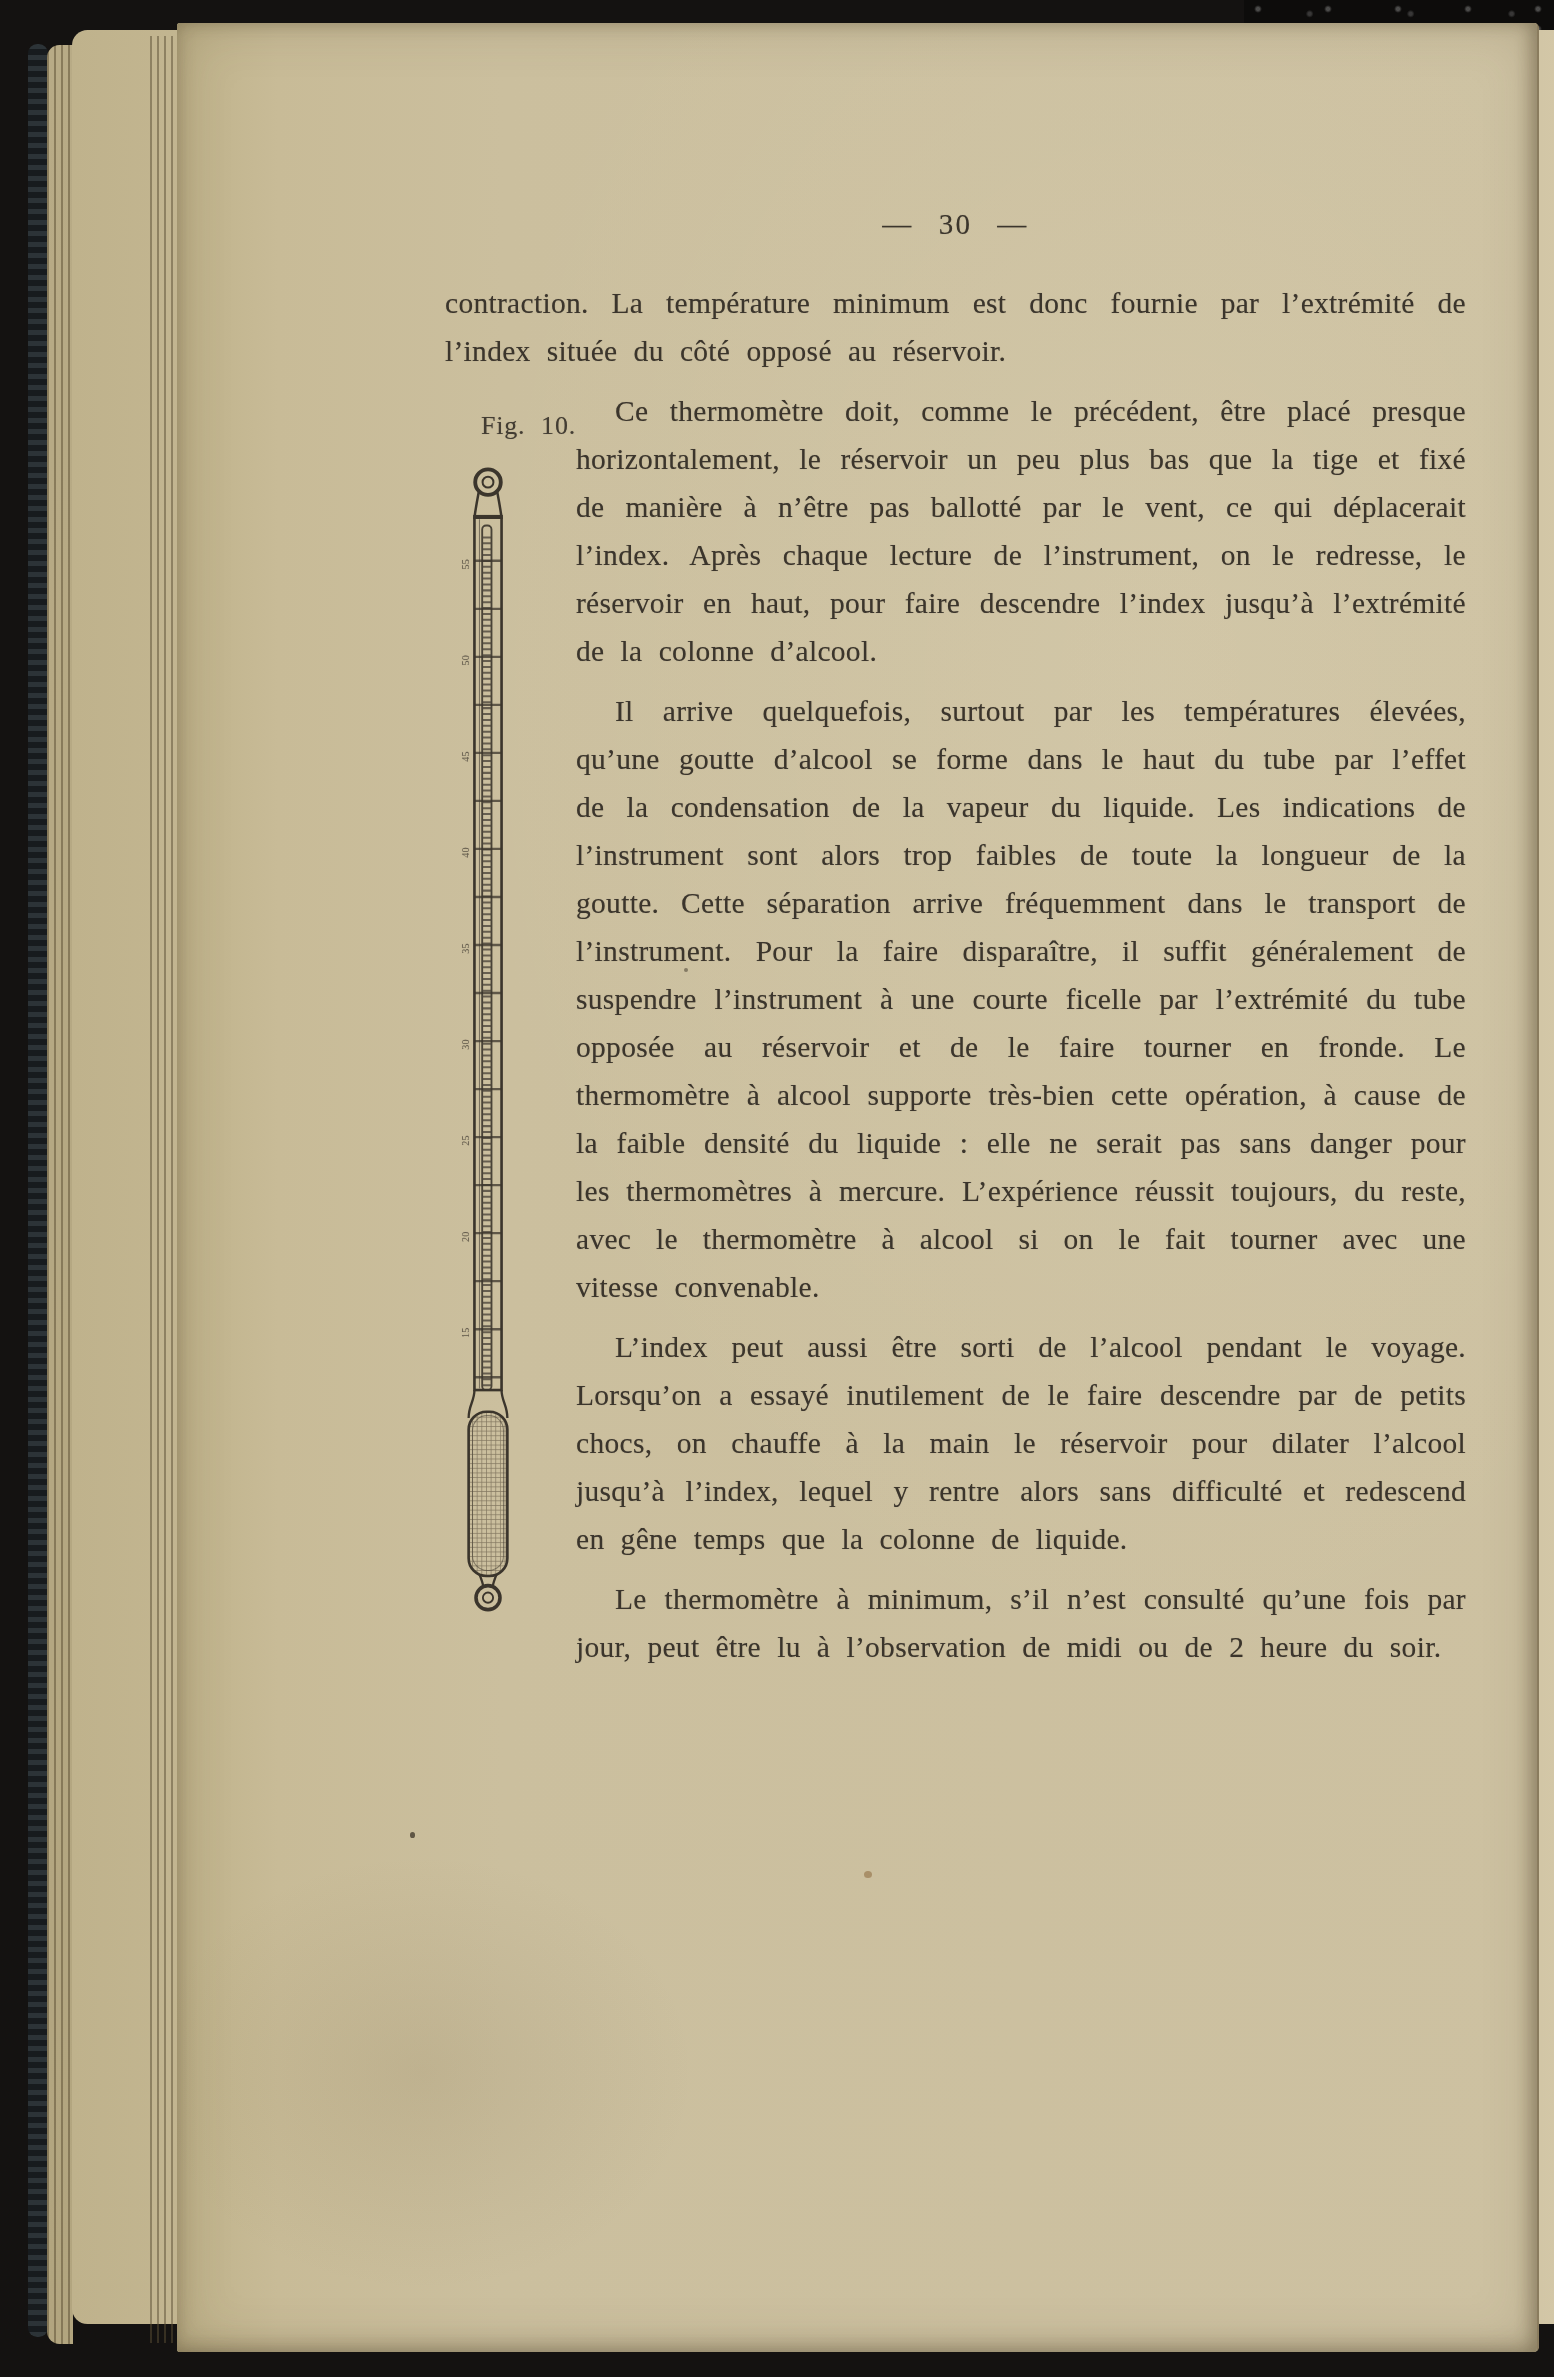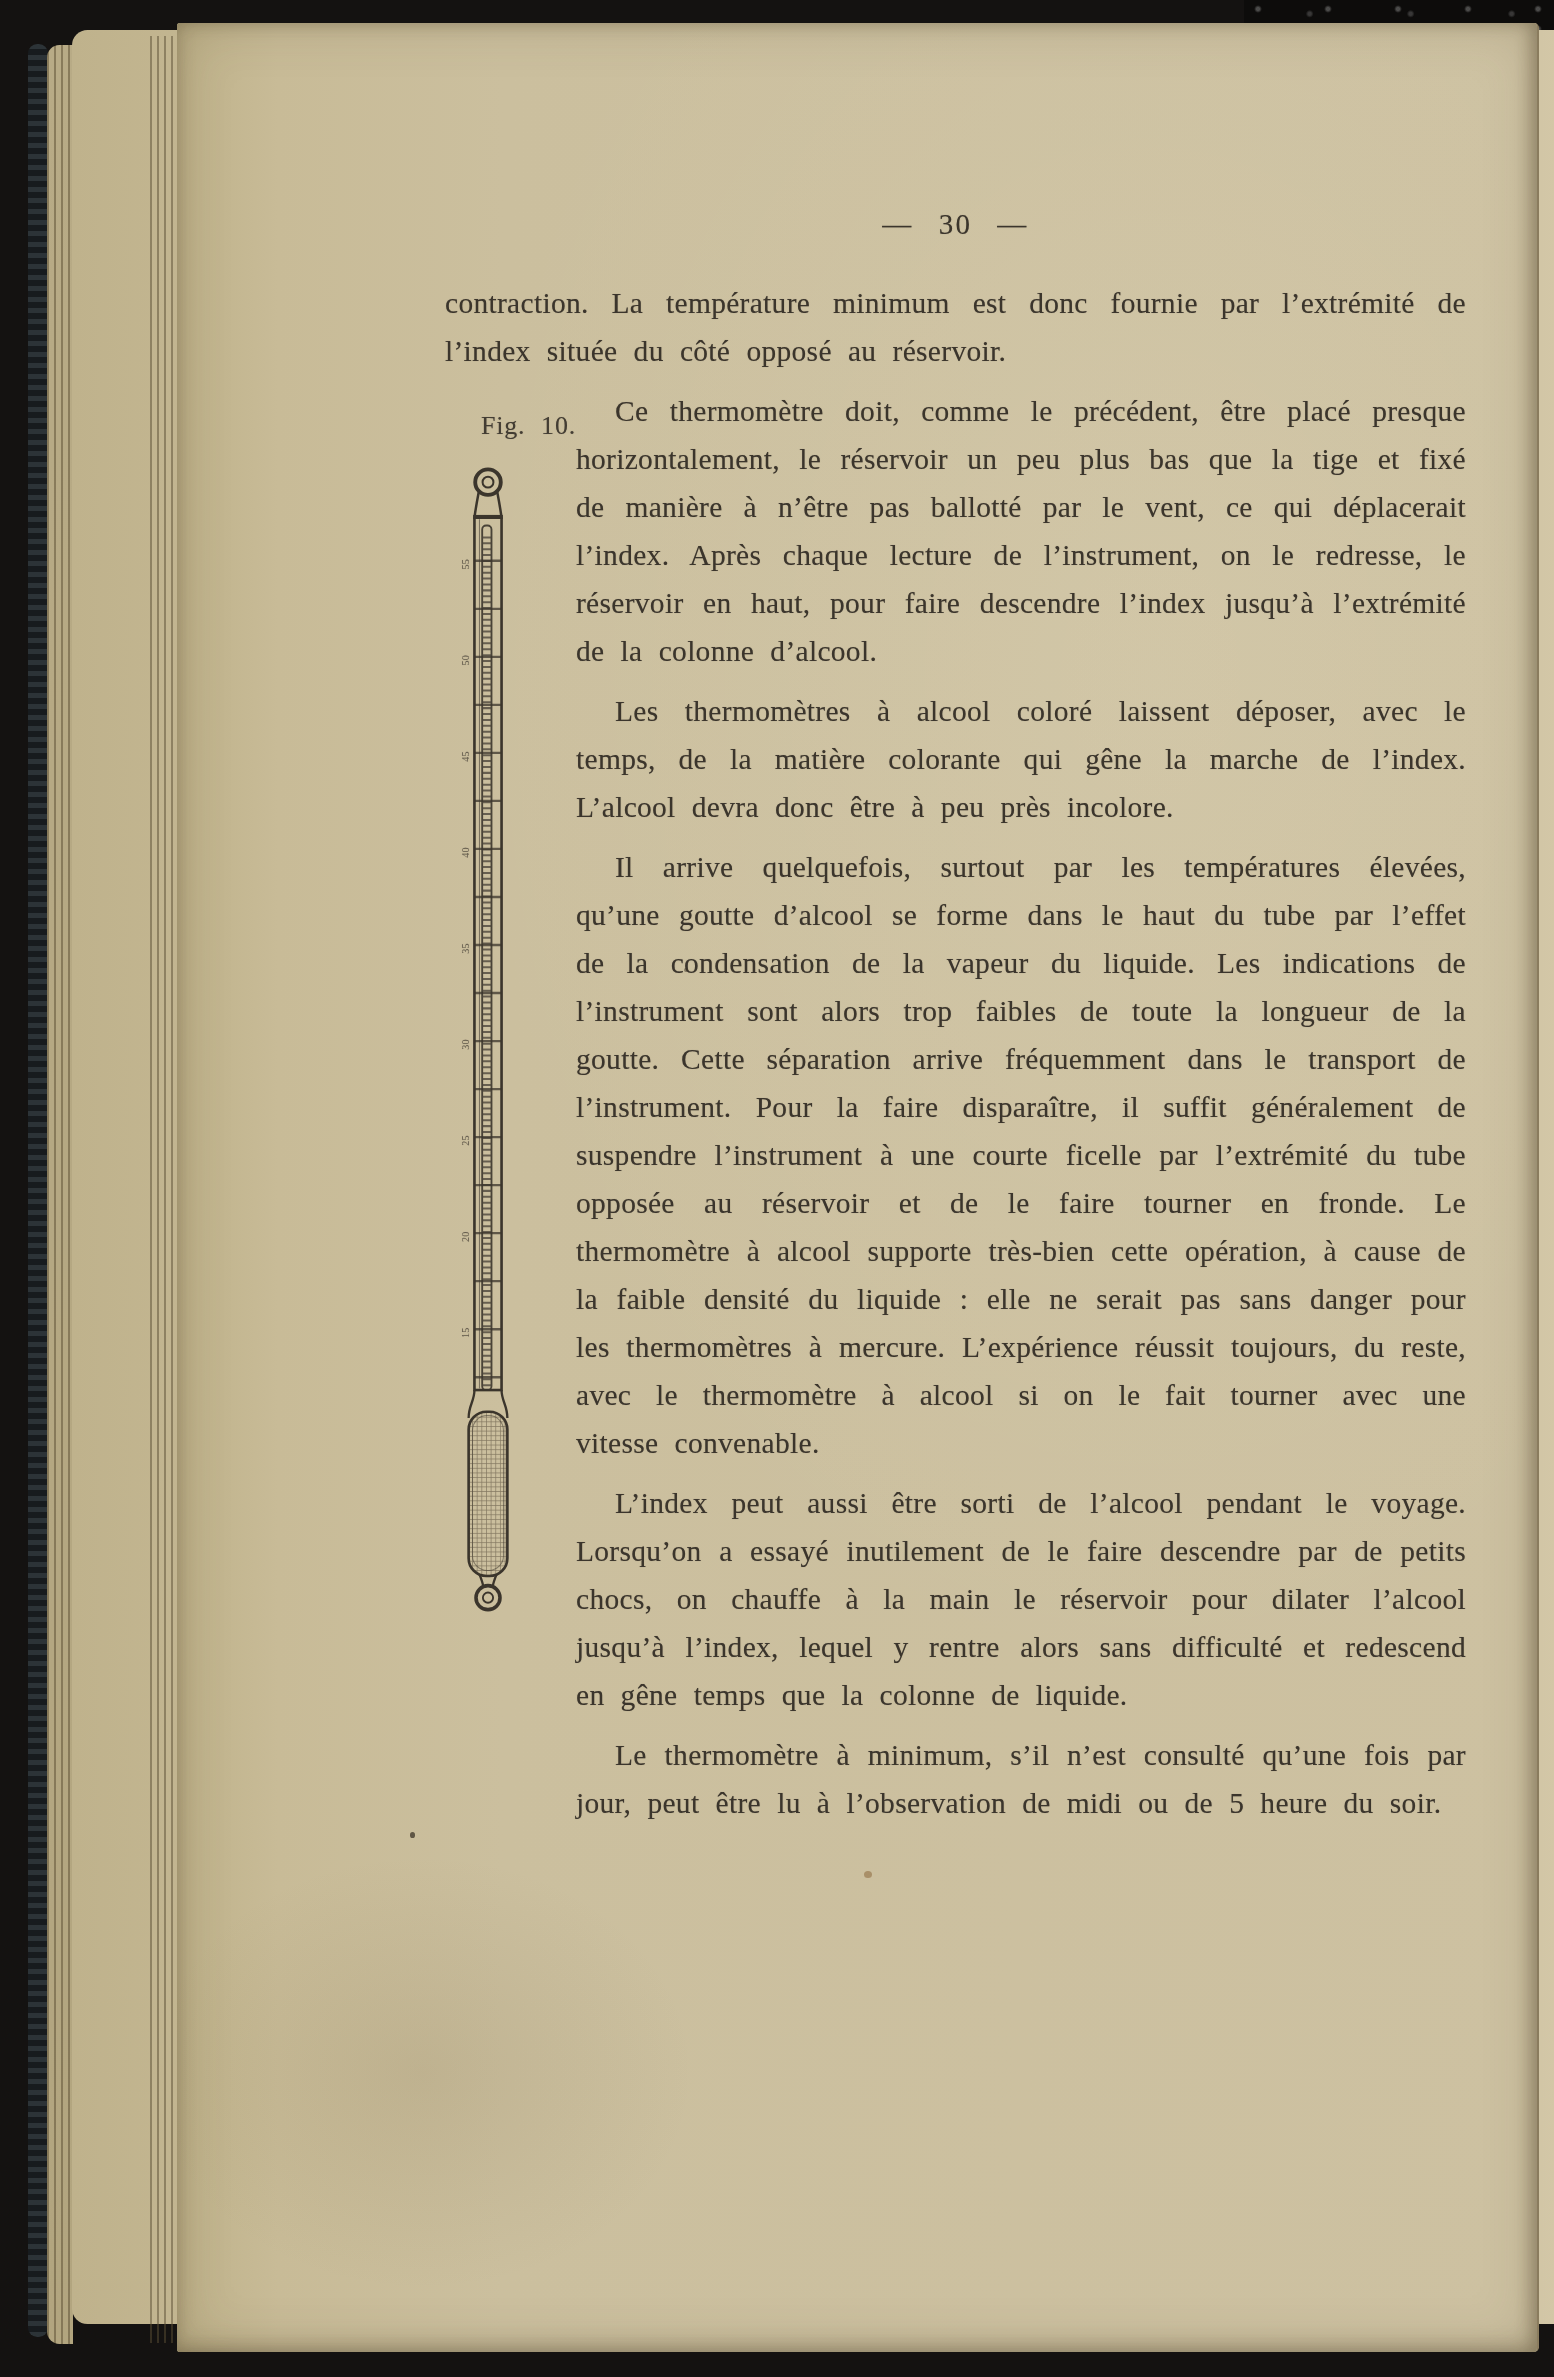--- a/index.html
+++ b/index.html
@@ -158,24 +158,23 @@
           </g>
 
           <g>
             <circle cx="71" cy="1466" r="15.5" fill="none" stroke="#3b352c" stroke-width="4.6"></circle>
             <circle cx="71" cy="1466" r="6.6" fill="none" stroke="#3b352c" stroke-width="2.4"></circle>
           </g>
         </svg>
       </div>
 
       <p>Ce thermomètre doit, comme le précédent, être placé presque horizontalement, le réservoir un peu plus bas que la tige et fixé de manière à n’être pas ballotté par le vent, ce qui déplacerait l’index. Après chaque lecture de l’instrument, on le redresse, le réservoir en haut, pour faire descendre l’index jusqu’à l’extrémité de la colonne d’alcool.</p>
-      <p>Les thermomètres à alcool coloré laissent déposer, avec le temps, de la matière colorante qui gêne la marche de l’index. L’alcool devra donc être à peu près incolore.</p>
       <p>Il arrive quelquefois, surtout par les températures élevées, qu’une goutte d’alcool se forme dans le haut du tube par l’effet de la condensation de la vapeur du liquide. Les indications de l’instrument sont alors trop faibles de toute la longueur de la goutte. Cette séparation arrive fréquemment dans le transport de l’instrument. Pour la faire disparaître, il suffit généralement de suspendre l’instrument à une courte ficelle par l’extrémité du tube opposée au réservoir et de le faire tourner en fronde. Le thermomètre à alcool supporte très-bien cette opération, à cause de la faible densité du liquide : elle ne serait pas sans danger pour les thermomètres à mercure. L’expérience réussit toujours, du reste, avec le thermomètre à alcool si on le fait tourner avec une vitesse convenable.</p>
       <p>L’index peut aussi être sorti de l’alcool pendant le voyage. Lorsqu’on a essayé inutilement de le faire descendre par de petits chocs, on chauffe à la main le réservoir pour dilater l’alcool jusqu’à l’index, lequel y rentre alors sans difficulté et redescend en gêne temps que la colonne de liquide.</p>
-      <p>Le thermomètre à minimum, s’il n’est consulté qu’une fois par jour, peut être lu à l’observation de midi ou de 5 heure du soir.</p>
+      <p>Le thermomètre à minimum, s’il n’est consulté qu’une fois par jour, peut être lu à l’observation de midi ou de 2 heure du soir.</p>
     </div>
 
     <div class="speck speck-a"></div>
     <div class="speck speck-b"></div>
     <div class="speck speck-c"></div>
   </div>
 
 </div>
 
 

